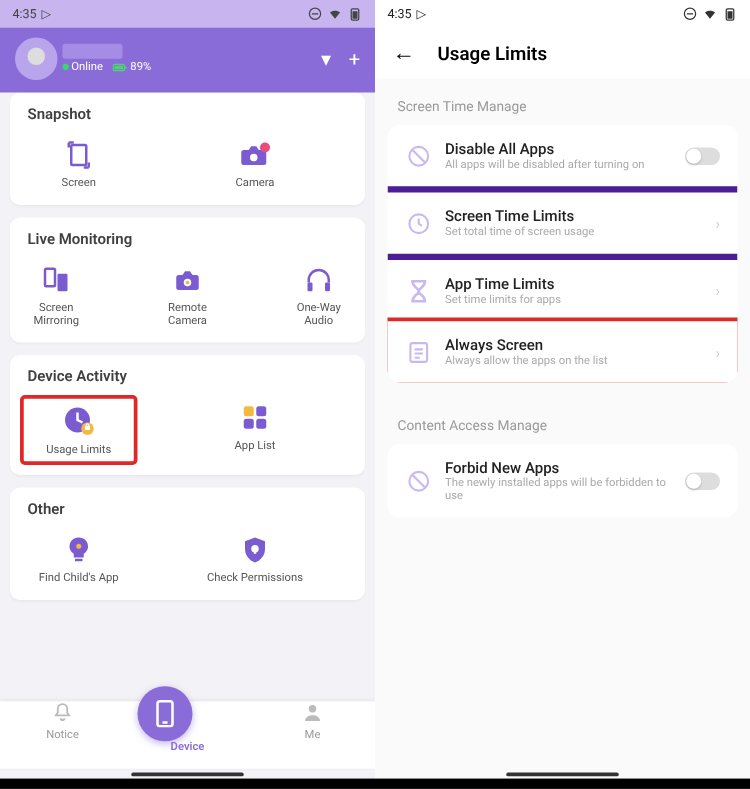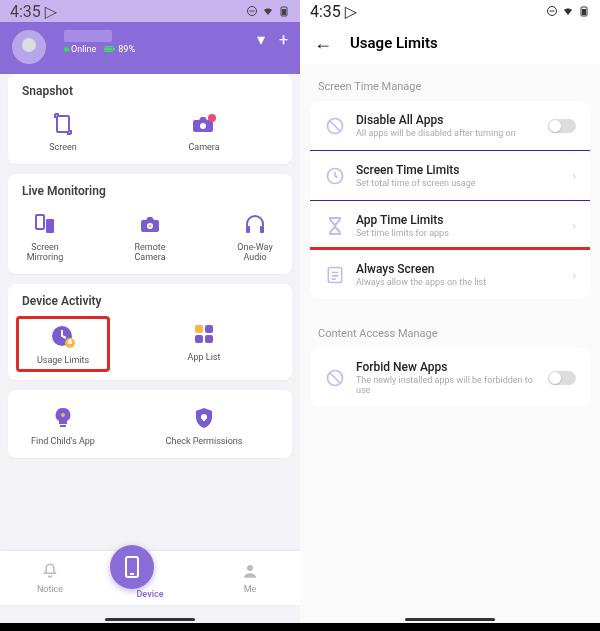--- a/index.html
+++ b/index.html
@@ -2,29 +2,29 @@
 <html><head>
 <meta charset="utf-8">
 <style>
   * { box-sizing: border-box; margin: 0; padding: 0; font-family: -apple-system, Roboto, Arial, sans-serif; }
   html, body { width: 600px; height: 631px; overflow: hidden; }
   .wrap { display: flex; width: 600px; height: 631px; background: #000; }
   .phone { width: 300px; height: 623px; background: #f3f2f6; position: relative; overflow: hidden; }
   .phone.right { background: #fafafa; }
 
   
-  .status { height: 22px; display: flex; align-items: center; justify-content: flex-start; padding: 0 10px; font-size: 16px; }
+  .status { height: 22px; display: flex; align-items: center; justify-content: flex-start; padding: 0 10px; font-size: 10px; }
   .status.purple { background: #c8b5ef; color: #444; }
   .status.white { background: #fff; color: #222; }
   .status .sicons { display: flex; gap: 4px; align-items: center; }
   .sicon { width: 12px; height: 12px; }
 
   
   .hdr { background: #8a6cd9; color: #fff; padding: 8px 12px 10px; position: relative; }
-  .hdr-row { display: flex; gap: 18px; }
+  .hdr-row { display: flex; align-items: center; gap: 4px; }
   .avatar { width: 34px; height: 34px; border-radius: 50%; background: #b9a5ec; position: relative; flex-shrink: 0; }
   .avatar::after { content: ""; position: absolute; width: 14px; height: 14px; background: #ddd; border-radius: 50%; top: 8px; left: 10px; }
   .name-blur { width: 48px; height: 12px; background: #a58de6; border-radius: 2px; }
   .status-sub { font-size: 9px; display: flex; gap: 8px; align-items: center; margin-top: 2px; }
   .dot-g { width: 5px; height: 5px; background: #38d66b; border-radius: 50%; display: inline-block; margin-right: 2px; }
   .bat { display: inline-flex; align-items: center; gap: 2px; }
   .hdr-right { margin-left: auto; display: flex; gap: 14px; font-size: 16px; }
 
   
   .info-strip { background: #fff; border-radius: 8px; margin: -2px 8px 8px; padding: 6px 10px; font-size: 10px; color: #555; box-shadow: 0 1px 2px rgba(0,0,0,0.04); }
@@ -34,36 +34,36 @@
   
   .card { background: #fff; border-radius: 8px; margin: 0 8px 10px; padding: 10px 8px 8px; box-shadow: 0 1px 2px rgba(0,0,0,0.04); }
   .card h3 { font-size: 12px; font-weight: 600; color: #404040; margin-bottom: 8px; padding-left: 6px; }
   .grid { display: flex; gap: 47px; }
   .tile { width: 94px; text-align: center; padding: 4px 2px; position: relative; }
   .tile .ic { width: 28px; height: 28px; margin: 0 auto 4px; display: flex; align-items: center; justify-content: center; }
   .tile .lbl { font-size: 9px; color: #555; }
   .redbox { border: 3px solid #e02828; border-radius: 4px; }
 
   
-  .bnav { position: absolute; bottom: 18px; left: 0; right: 0; height: 54px; background: #fff; display: flex; align-items: center; justify-content: space-around; box-shadow: 0 -1px 3px rgba(0,0,0,0.06); }
+  .bnav { position: absolute; bottom: 8px; left: 0; right: 0; height: 54px; background: #fff; display: flex; justify-content: space-around; box-shadow: 0 -1px 3px rgba(0,0,0,0.06); }
   .bitem { text-align: center; font-size: 9px; color: #999; width: 80px; }
   .bitem .bic { width: 20px; height: 20px; margin: 0 auto 2px; }
   .bcenter { width: 44px; height: 44px; border-radius: 50%; background: #8a6cd9; margin-top: -12px; display: flex; align-items: center; justify-content: center; box-shadow: 0 2px 6px rgba(138,108,217,0.5); }
 
   
   .navline { position: absolute; bottom: 2px; left: 50%; transform: translateX(-50%); width: 90px; height: 3px; background: #333; border-radius: 2px; }
 
   
   .r-head { display: flex; align-items: center; gap: 18px; padding: 10px 14px; background: #fff; }
   .r-head h2 { font-size: 15px; font-weight: 600; }
   .back { font-size: 18px; }
   .sec-title { font-size: 11px; color: #999; padding: 16px 18px 8px; }
   .r-card { background: #fff; border-radius: 10px; margin: 0 10px 12px; overflow: hidden; }
   .r-item { display: flex; align-items: center; padding: 12px 14px; gap: 10px; position: relative; }
-  .r-item + .r-item { border-top: 1px solid #4c1d95; }
+  .r-item + .r-item { border-top: 5px solid #4c1d95; }
   .r-item.redwrap { border: 3px solid #e02828; margin: -3px; border-radius: 2px; }
   .r-ic { width: 22px; height: 22px; flex-shrink: 0; display:flex; align-items:center; justify-content:center;}
   .r-txt { flex: 1; }
   .r-txt .t1 { font-size: 12px; color: #222; font-weight: 500; }
   .r-txt .t2 { font-size: 9px; color: #aaa; margin-top: 1px; }
   .chev { color: #ccc; font-size: 12px; }
   .toggle { width: 28px; height: 14px; background: #ddd; border-radius: 7px; position: relative; }
   .toggle::after { content:""; position:absolute; width:12px; height:12px; background:#fff; border-radius:50%; top:1px; left:1px; box-shadow:0 1px 2px rgba(0,0,0,0.2);}
 
   .bottom-black { position: absolute; bottom: 0; left: 0; right: 0; height: 8px; background: #000; }
@@ -203,20 +203,21 @@
                 <rect x="3" y="13" width="8" height="8" rx="2" fill="#7a5cd0"></rect>
                 <rect x="13" y="13" width="8" height="8" rx="2" fill="#7a5cd0"></rect>
               </svg>
             </div>
           <div class="lbl">App List</div>
         </div>
       </div>
     </div>
 
     <div class="card">
+      <h3>Other</h3>
       <div class="grid">
         <div class="tile">
           <div class="ic">
               <svg width="22" height="24" viewBox="0 0 22 24">
                 <path d="M11 2a7 7 0 00-4 13v3h8v-3a7 7 0 00-4-13z" fill="#7a5cd0"></path>
                 <circle cx="11" cy="9" r="2" fill="#f5b942"></circle>
                 <rect x="8" y="19" width="6" height="2" fill="#7a5cd0"></rect>
               </svg>
             </div>
           <div class="lbl">Find Child's App</div>

